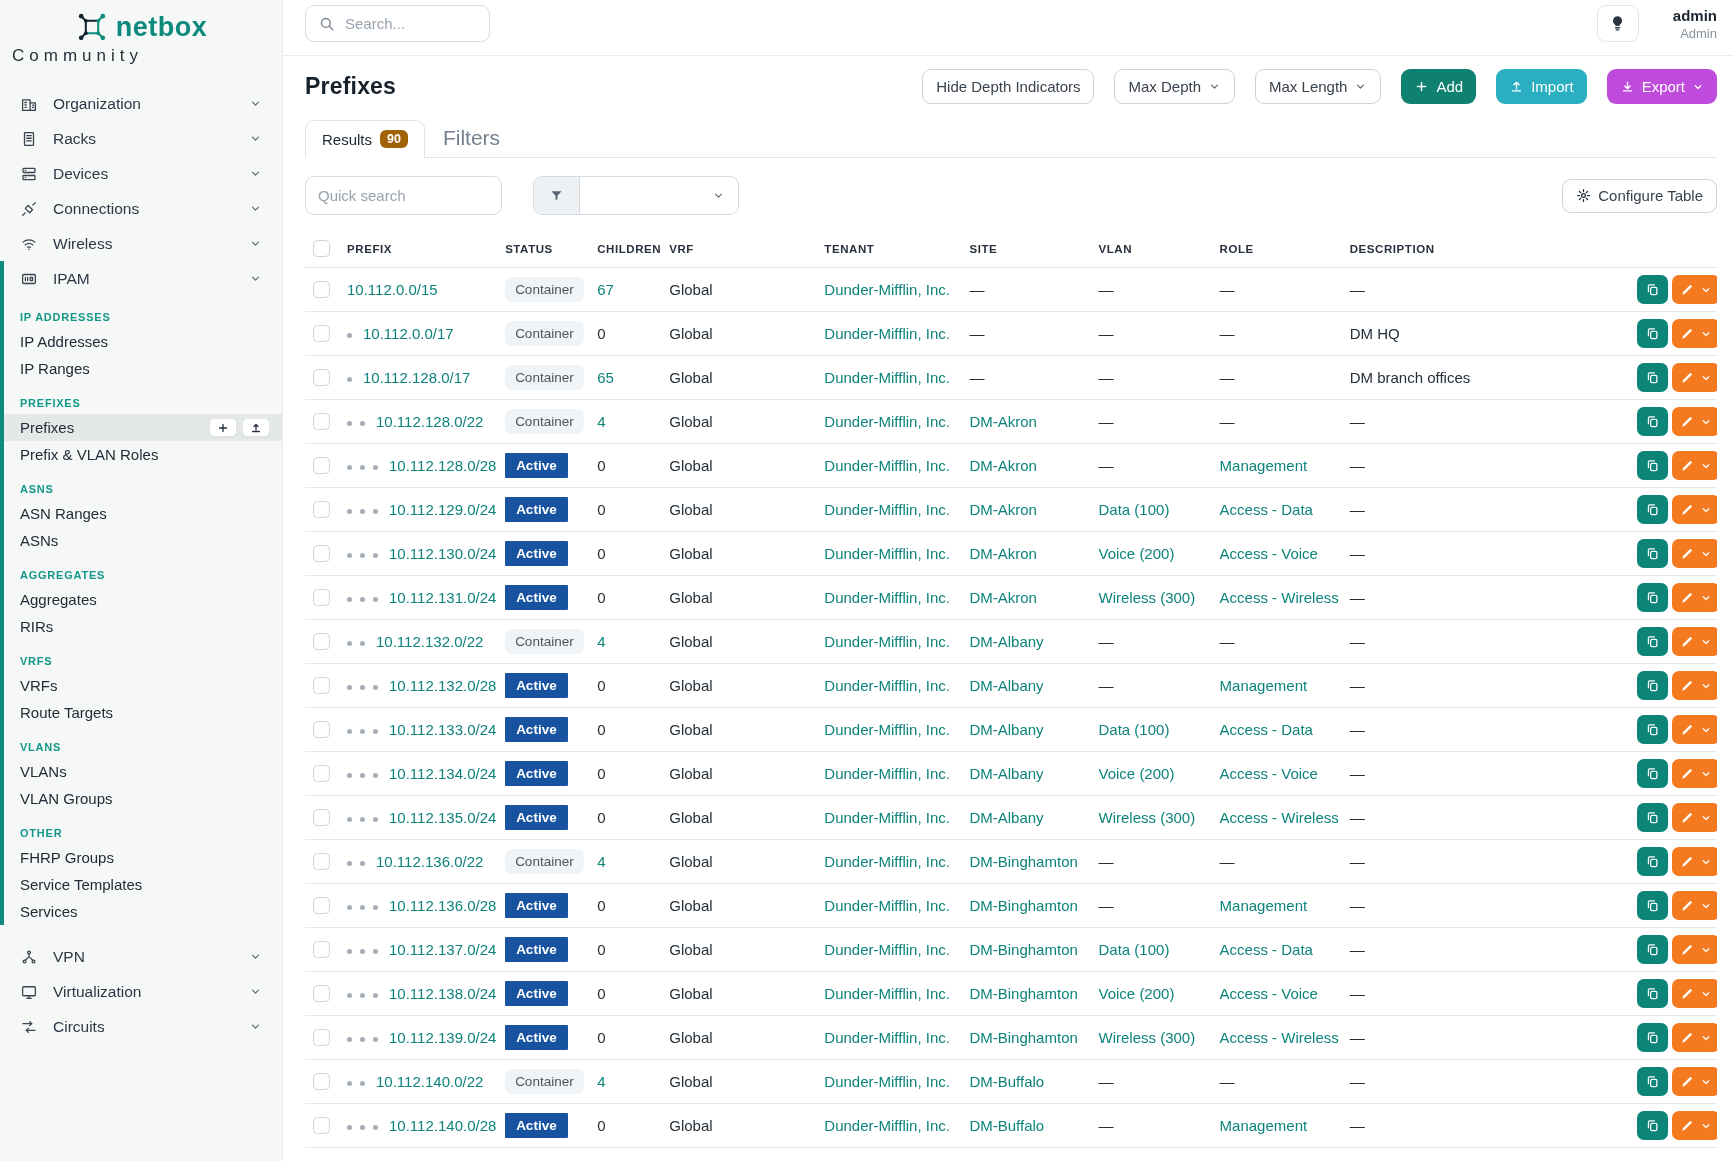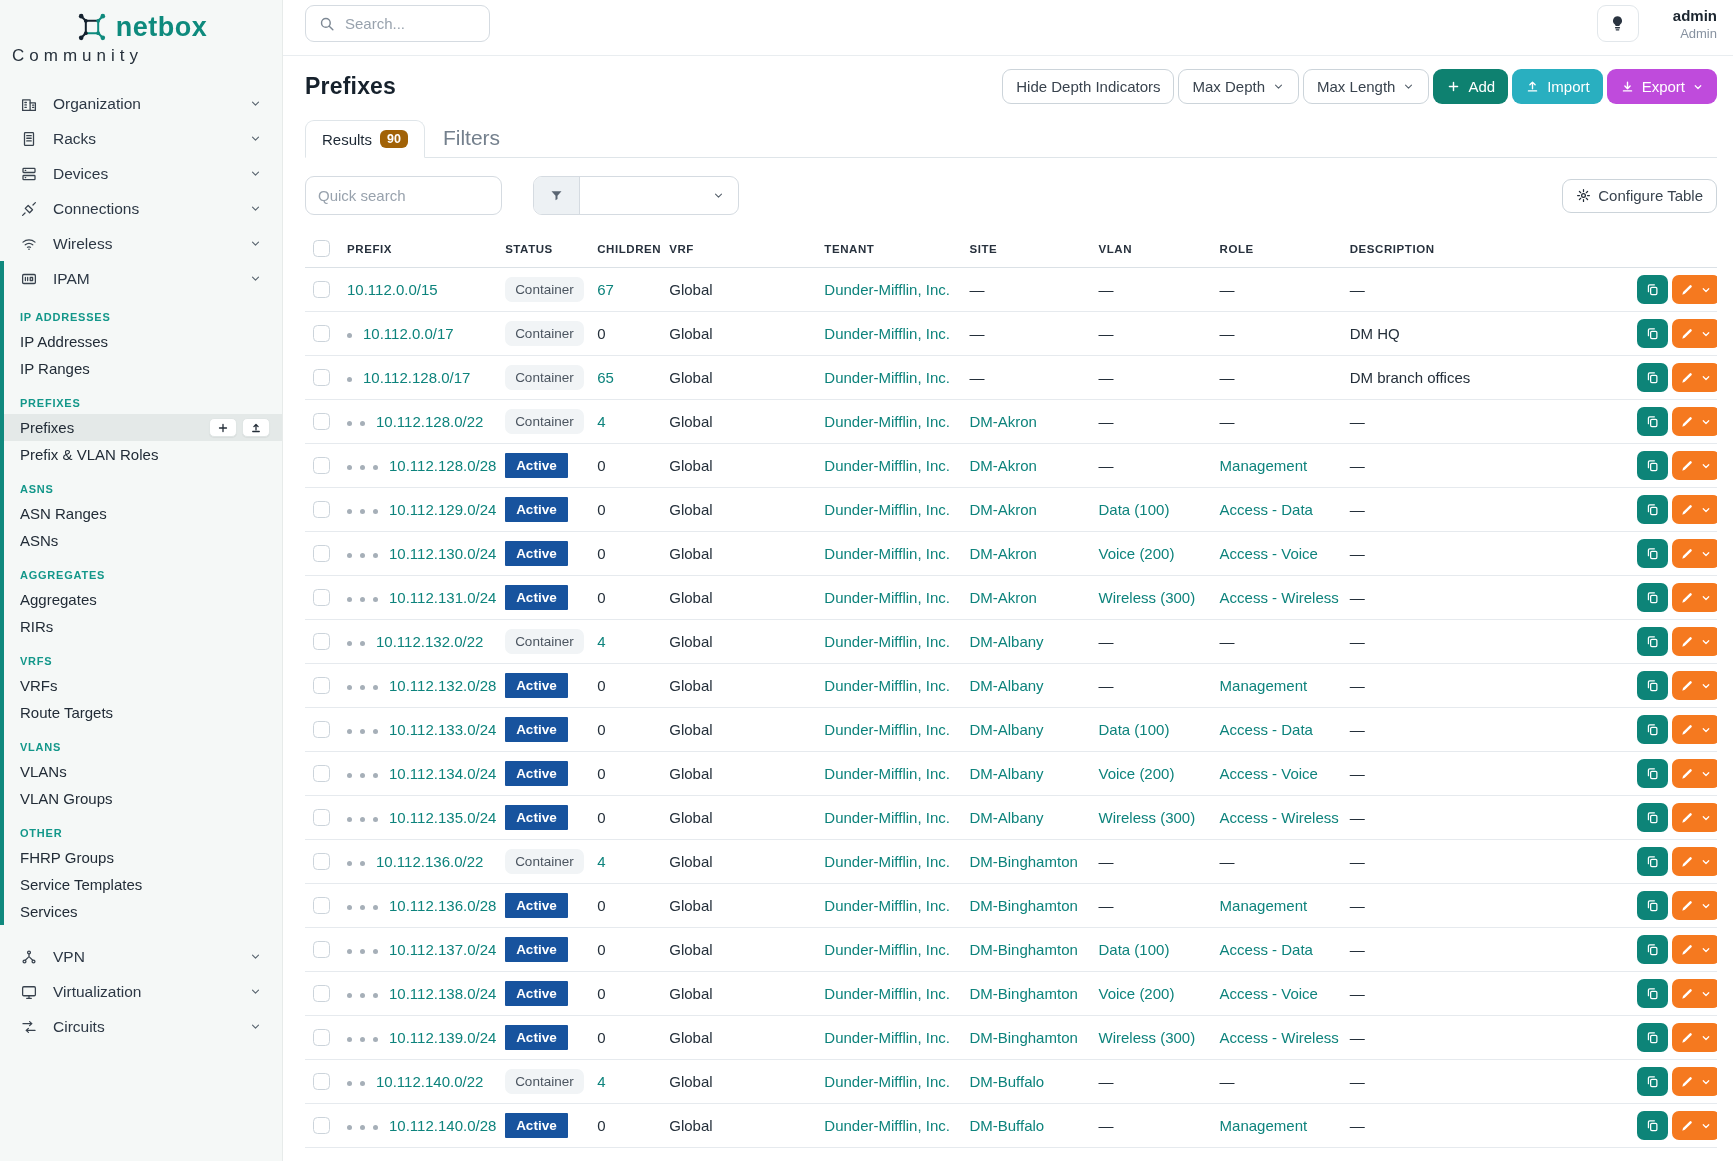--- a/index.html
+++ b/index.html
@@ -43,21 +43,21 @@
   .top-right { margin-left:auto; display:flex; align-items:flex-end; gap:15px; }
   .bulb-btn { width:42px; height:37px; border:1px solid #e2e7eb; border-radius:9px;
     background:#fff; display:flex; align-items:center; justify-content:center; }
   .user-block { text-align:right; line-height:1.25; margin-left:4px; }
   .user-name { font-size:15px; font-weight:700; color:#1b252f; }
   .user-role { font-size:13px; color:#8792a0; }
 
   .content { padding:0 16px 0 22px; flex:1; min-height:0; }
   .page-head { display:flex; align-items:center; margin-top:13px; }
   .page-title { font-size:23px; font-weight:600; color:#16212c; letter-spacing:.2px; }
-  .head-actions { margin-left:auto; display:flex; align-items:center; gap:4px; }
+  .head-actions { margin-left:auto; display:flex; align-items:center; gap:20px; }
   .btn { height:35px; border-radius:9px; display:inline-flex; align-items:center; gap:7px;
     font-size:15px; padding:0 13px; cursor:pointer; white-space:nowrap; border:none; }
   .btn-outline { background:#fff; border:1px solid #ccd4da; color:#39434e; }
   .btn-solid { color:#fff; font-weight:500; }
 
   .tabs { display:flex; align-items:flex-end; border-bottom:1px solid #dfe5e9; margin-top:16px;
     height:38px; }
   .tab-active { height:38px; display:flex; align-items:center; gap:8px; padding:0 16px;
     background:#fff; border:1px solid #dfe5e9; border-bottom:1px solid #fff; margin-bottom:-1px;
     border-radius:9px 9px 0 0; font-size:15px; color:#1d2834; font-weight:500; cursor:pointer; }

